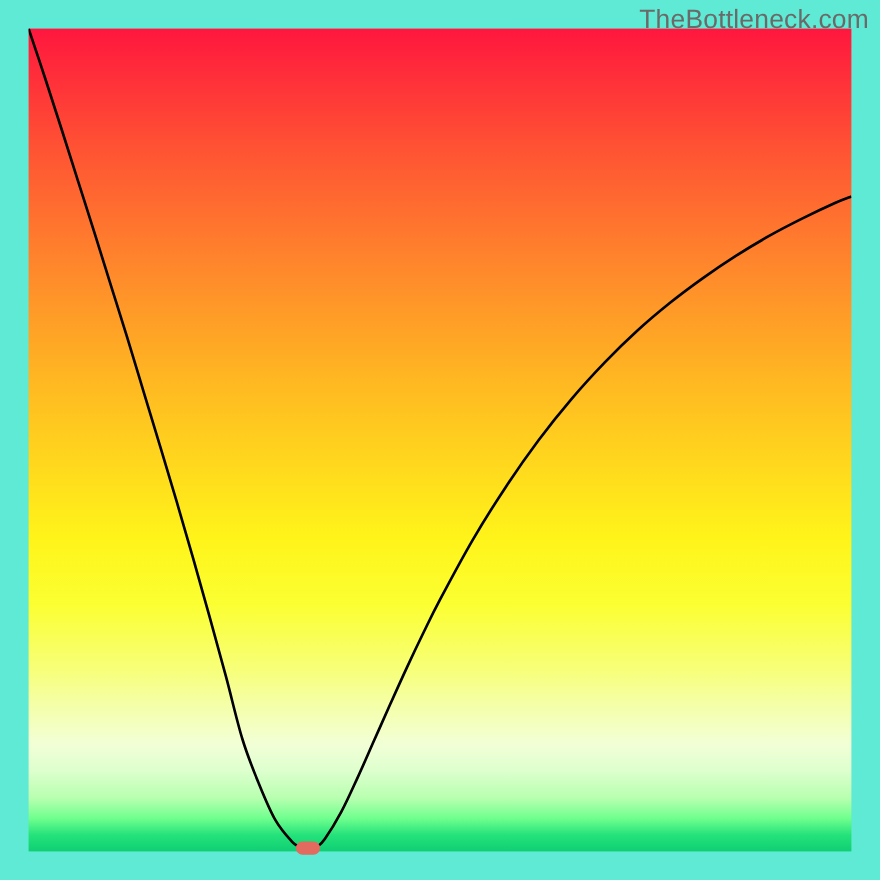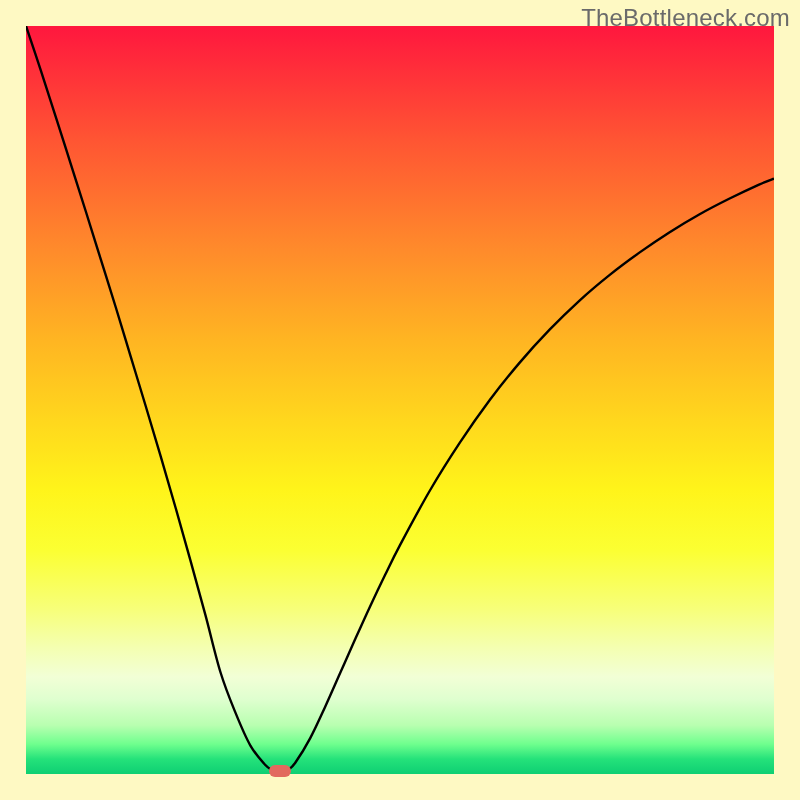--- a/index.html
+++ b/index.html
@@ -8,21 +8,21 @@
     width: 800px;
     height: 800px;
     background: #000;
     overflow: hidden;
     font-family: Arial, Helvetica, sans-serif;
   }
   .outer {
     position: relative;
     width: 800px;
     height: 800px;
-    background: #fef9c3;
+    background: #5eead4;
   }
   .watermark {
     position: absolute;
     top: 4px;
     right: 10px;
     color: #6a6a6a;
     font-size: 24px;
     font-weight: 500;
     letter-spacing: 0.2px;
     z-index: 5;

